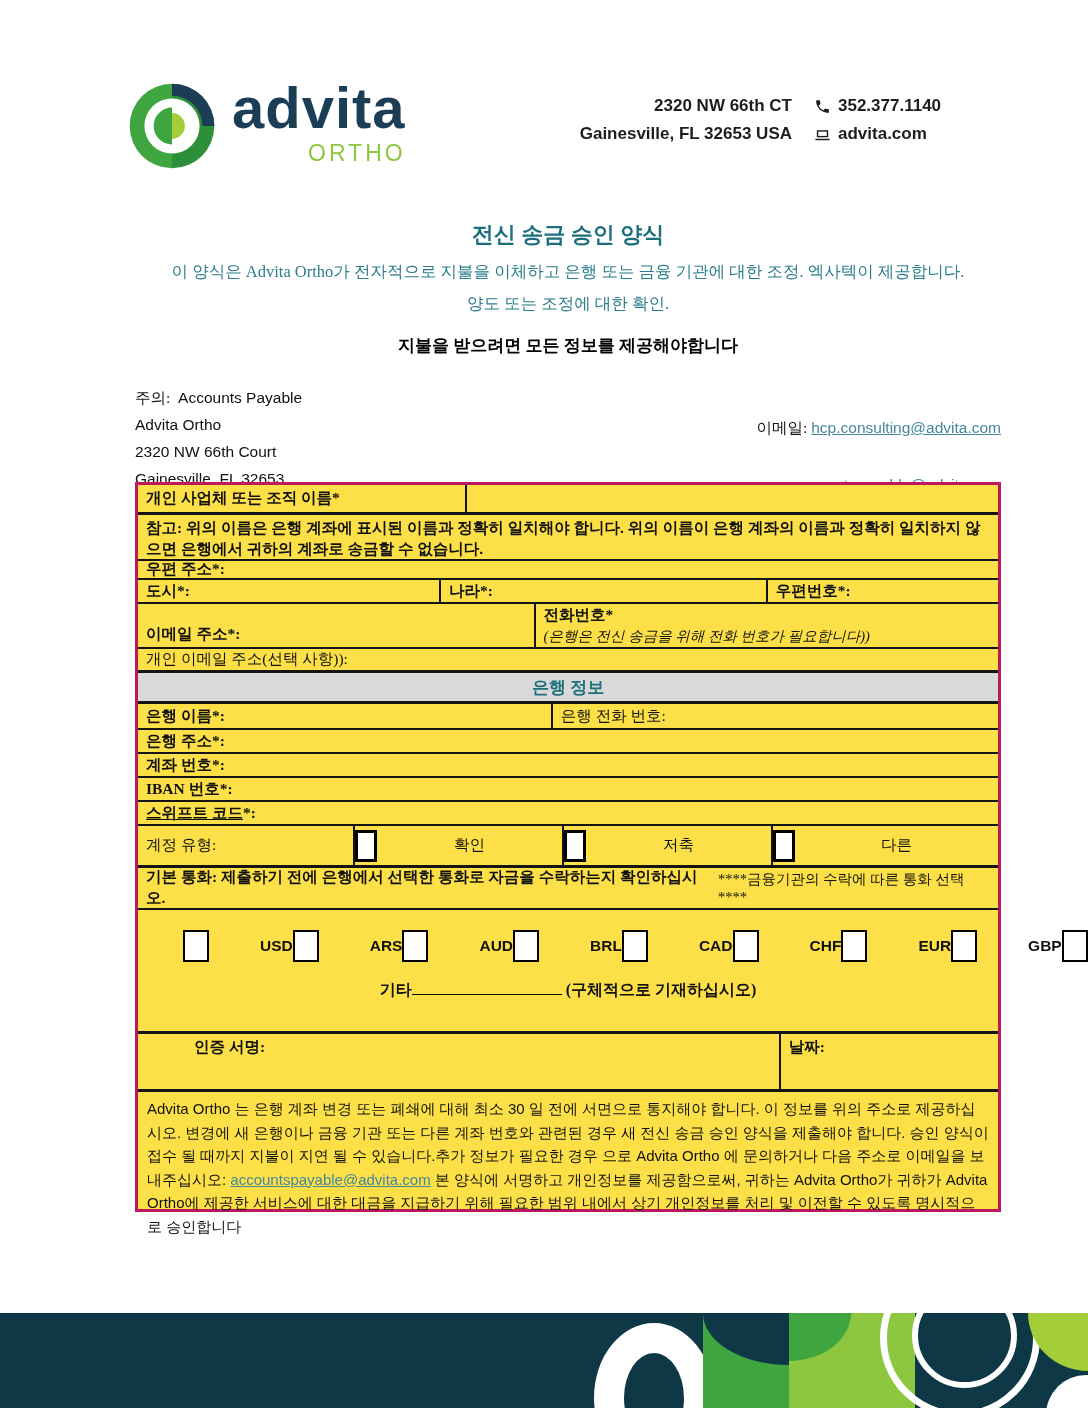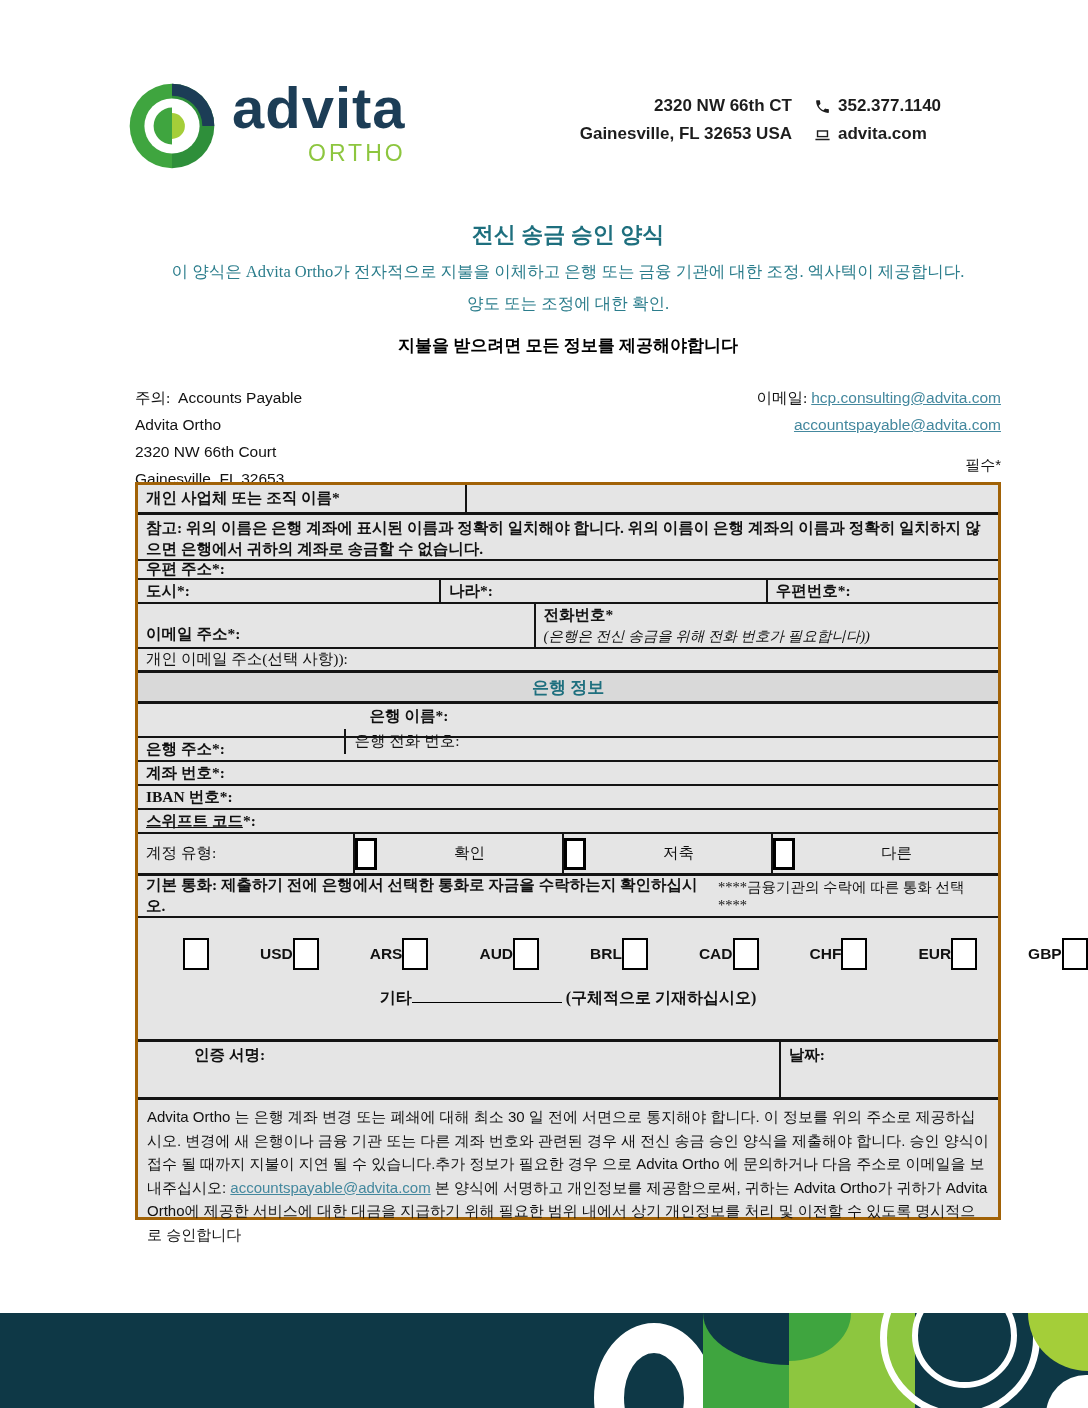--- a/index.html
+++ b/index.html
@@ -25,26 +25,26 @@
   .doc-title { color:#1E6F7E; font-weight:bold; font-size:22px; line-height:30px; }
   .doc-sub1 { color:#2B7D8C; font-size:16.5px; line-height:27px; margin-top:8px; }
   .doc-sub2 { color:#2B7D8C; font-size:16.5px; line-height:27px; margin-top:5px; }
   .doc-instruction { color:#000; font-weight:bold; font-size:17px; margin-top:17px; }
 
   
   .contact { position:absolute; left:135px; top:384px; width:866px; display:flex; justify-content:space-between; font-size:15.5px; }
   .contact-left div { line-height:27px; }
   .latin { font-family:"Liberation Sans", sans-serif; }
   .contact-right { text-align:right; }
-  .contact-right div { line-height:27px; }
+  .contact-right div { line-height:27px;margin-top:30px; }
   a.link, .link { color:#44889E; text-decoration:underline; font-family:"Liberation Sans", sans-serif; cursor:pointer; }
   .required-note { font-weight:normal; font-family:"Liberation Sans", sans-serif; margin-top:13px; font-size:15px; }
 
   
-  .form-table { position:absolute; left:135px; top:482px; width:866px; border:3px solid #a16207; background:#e5e5e5; font-size:15.5px; }
+  .form-table { position:absolute; left:135px; top:482px; width:866px; border:3px solid #be185d; background:#fde047; font-size:15.5px; }
   .row { display:flex; border-bottom:2px solid #141414; align-items:center; }
   .row:last-child { border-bottom:none; }
   .row.thick { border-bottom-width:3px; }
   .cell { padding:2px 8px; height:100%; display:flex; align-items:center; }
   .cell + .cell { border-left:2px solid #141414; }
   b.lbl { font-weight:bold; }
   .r-name { height:30px; }
   .r-name .c1 { width:38%; }
   .r-name .c2 { width:62%; }
   .r-note { height:46px; align-items:flex-start; }
@@ -52,21 +52,21 @@
   .r-mail { height:19px; }
   .r-city { height:24px; }
   .r-city .c1 { width:35%; } .r-city .c2 { width:38%; } .r-city .c3 { width:27%; }
   .r-emailphone { height:45px; align-items:stretch; }
   .r-emailphone .c1 { width:46%; align-items:flex-end; padding-top:2px; }
   .r-emailphone .c2 { width:54%; flex-direction:column; align-items:flex-start; justify-content:flex-start; padding-top:1px; }
   .phone-note { font-style:italic; font-size:14.5px; line-height:20px; }
   .r-personal { height:24px; }
   .r-bankheader { height:31px; background:#D9D9D9; justify-content:center; }
   .r-bankheader .cell { width:100%; justify-content:center; color:#1E6F7E; font-weight:bold; font-size:17px; }
-  .r-bankname { height:34px;flex-direction:column; }
+  .r-bankname { height:26px; }
   .r-bankname .c1 { width:48%; } .r-bankname .c2 { width:52%; }
   .r-h24 { height:24px; }
   .u { text-decoration:underline; }
   .r-accttype { height:42px; }
   .r-accttype .c1 { width:25%; }
   .r-accttype .copt { width:24.3%; padding:0; }
   .r-accttype .copt:last-child { width:26.4%; }
   .acct-label { flex:1; text-align:center; }
   .checkbox { display:inline-block; width:22px; height:32px; border:3px solid #000; background:#fff; flex:none; }
   .r-currlabel { height:42px; }

